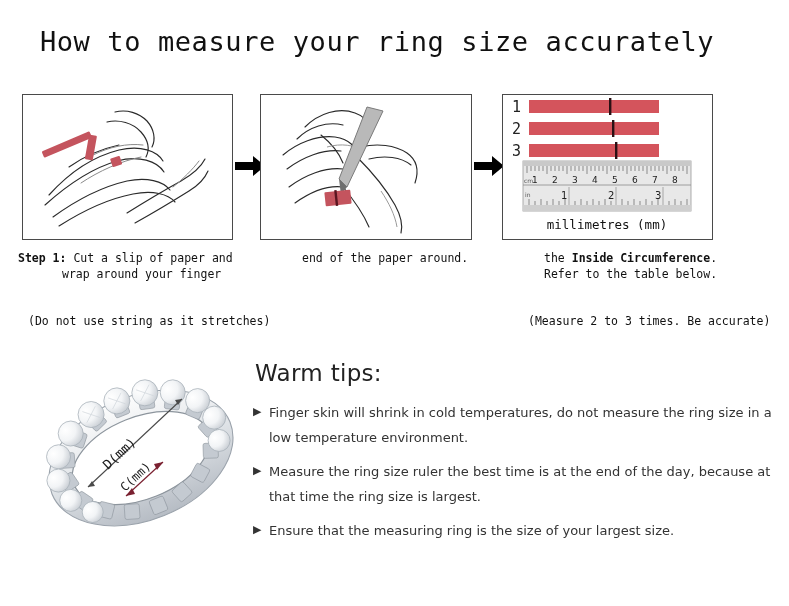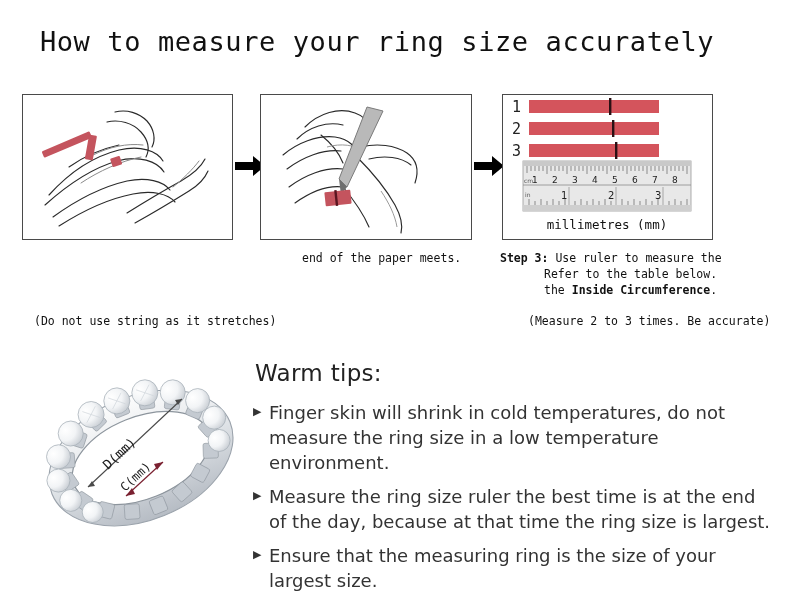--- a/index.html
+++ b/index.html
@@ -25,33 +25,33 @@
   #arrow2{left:472px;}
 
   
   .cap{position:absolute;font-size:11.5px;line-height:16px;color:#111;}
   .cap b{font-weight:bold;}
   #cap1{left:18px;top:250px;width:235px;}
   #cap2{left:258px;top:250px;width:235px;}
   #cap3{left:500px;top:250px;width:250px;}
   .cap .l2{padding-left:44px;}
   .note{position:absolute;font-size:11.5px;color:#111;}
-  #note1{left:28px;top:314px;margin-left:6px;}
+  #note1{left:28px;top:314px;}
   #note3{left:500px;top:314px;margin-left:28px;}
 
   
   .ringwrap{position:absolute;left:30px;top:352px;width:222px;height:212px;}
 
   
   .tips{position:absolute;left:253px;top:360px;width:520px;
         font-family:"DejaVu Sans","Liberation Sans",sans-serif;}
   .tips-h{font-size:23px;color:#222;margin:0 0 14px 2px;letter-spacing:.3px;}
   .tip{display:flex;align-items:flex-start;margin-bottom:9px;}
   .tip .bullet{flex:0 0 auto;width:16px;color:#333;font-size:11px;line-height:23px;}
-  .tip .txt{font-size:18px;line-height:25px;color:#333;}
+  .tip .txt{font-size:13px;line-height:25px;color:#333;}
 </style>
 </head>
 <body>
 
 <div class="page">
 
   <div class="title">How to measure your ring size accurately</div>
 
   <div class="panel" id="panel1">
     <svg width="209" height="144" viewBox="0 0 209 144">
@@ -235,31 +235,34 @@
           <line x1="172" y1="104" x2="172" y2="110"></line>
             <line x1="178" y1="106" x2="178" y2="110"></line>
           <line x1="184" y1="104" x2="184" y2="110"></line>
         </g>
       </g>
 
       <text x="104" y="134" text-anchor="middle" font-family="DejaVu Sans Mono, monospace" font-size="12.5" fill="#111">millimetres (mm)</text>
     </svg>
   </div>
 
+  <div class="cap" id="cap1">
+    <div><b>Step 1:</b>
+      <span>Cut a slip of paper and</span></div>
+    <div class="l2">wrap around your finger</div>
+  </div>
   <div class="note" id="note1">(Do not use string as it stretches)</div>
 
   <div class="cap" id="cap2">
-    <div class="l2">end of the paper meets.</div>
+    <div class="l2">end of the paper around.</div>
   </div>
 
   <div class="cap" id="cap3">
-    <div><b>Step 3:</b>
-      <span>Use ruler to measure the</span></div>
+    <div class="l2"><span>the </span><b>Inside Circumference</b><span>.</span></div>
     <div class="l2">Refer to the table below.</div>
-    <div class="l2"><span>the </span><b>Inside Circumference</b><span>.</span></div>
   </div>
   <div class="note" id="note3">(Measure 2 to 3 times. Be accurate)</div>
 
   <div class="ringwrap">
     <svg width="222" height="212" viewBox="0 0 222 212">
       <defs>
         <radialGradient id="stoneG" cx="35%" cy="30%" r="75%">
           <stop offset="0%" stop-color="#ffffff"></stop>
           <stop offset="55%" stop-color="#f2f4f6"></stop>
           <stop offset="100%" stop-color="#c9ced4"></stop>

